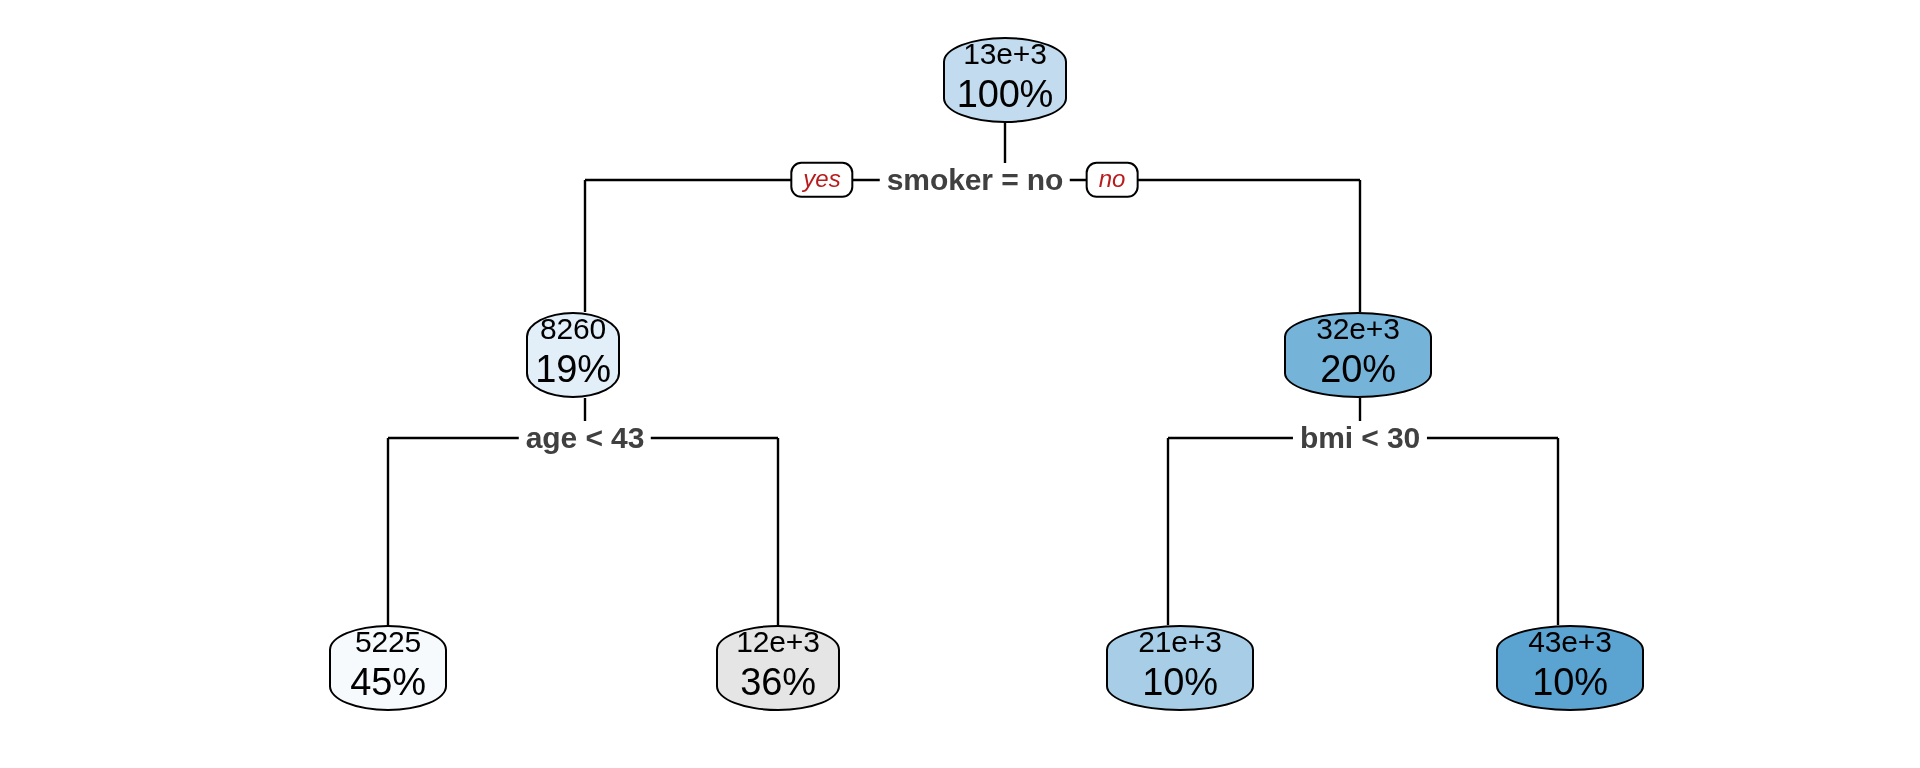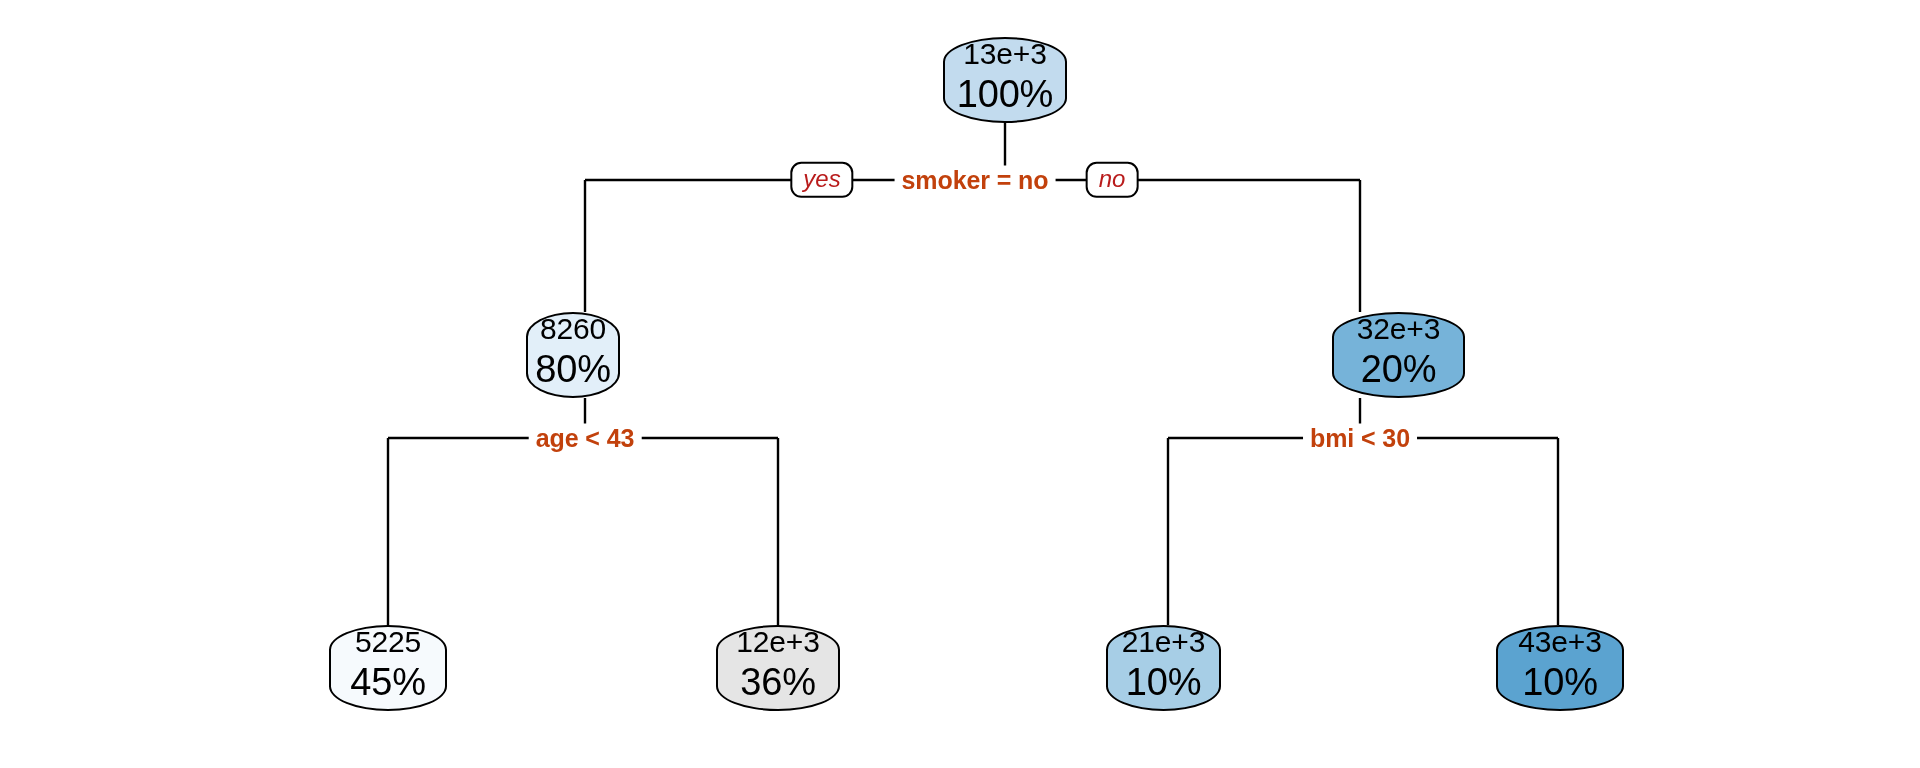--- a/index.html
+++ b/index.html
@@ -47,23 +47,23 @@
     margin-bottom: 6px;
   }
   .node .npct {
     font-size: 38px;
     letter-spacing: -0.2px;
     white-space: nowrap;
   }
   
   .split-label {
     position: absolute;
-    font-size: 25px;
+    font-size: 30px;
     font-weight: bold;
-    color: #c2410c;
+    color: #404040;
     white-space: nowrap;
     background: #ffffff;
     padding: 0 7px;
     transform: translate(-50%, -50%);
     z-index: 4;
     letter-spacing: -0.1px;
   }
   
   .branch-tag {
     position: absolute;
@@ -108,44 +108,44 @@
     </g>
   </svg>
 
   <div class="node" style="left: 943px; top: 37px; width: 124px; height: 86px; background: rgb(194, 219, 238); border-color: rgb(0, 0, 0);">
     <span class="nval">13e+3</span>
     <span class="npct">100%</span>
   </div>
 
   <div class="node" style="left: 526px; top: 312px; width: 94px; height: 86px; background: rgb(226, 239, 249); border-color: rgb(0, 0, 0);">
     <span class="nval">8260</span>
-    <span class="npct">80%</span>
+    <span class="npct">19%</span>
   </div>
 
-  <div class="node" style="left: 1332px; top: 312px; width: 133px; height: 86px; background: rgb(118, 179, 217); border-color: rgb(0, 0, 0);">
+  <div class="node" style="left: 1284px; top: 312px; width: 148px; height: 86px; background: rgb(118, 179, 217); border-color: rgb(0, 0, 0);">
     <span class="nval">32e+3</span>
     <span class="npct">20%</span>
   </div>
 
   <div class="node" style="left: 329px; top: 625px; width: 118px; height: 86px; background: rgb(246, 250, 253); border-color: rgb(0, 0, 0);">
     <span class="nval">5225</span>
     <span class="npct">45%</span>
   </div>
 
   <div class="node" style="left: 716px; top: 625px; width: 124px; height: 86px; background: #e5e5e5; border-color: rgb(0, 0, 0);">
     <span class="nval">12e+3</span>
     <span class="npct">36%</span>
   </div>
 
-  <div class="node" style="left: 1106px; top: 625px; width: 115px; height: 86px; background: rgb(167, 206, 230); border-color: rgb(0, 0, 0);">
+  <div class="node" style="left: 1106px; top: 625px; width: 148px; height: 86px; background: rgb(167, 206, 230); border-color: rgb(0, 0, 0);">
     <span class="nval">21e+3</span>
     <span class="npct">10%</span>
   </div>
 
-  <div class="node" style="left: 1496px; top: 625px; width: 128px; height: 86px; background: rgb(91, 163, 208); border-color: rgb(0, 0, 0);">
+  <div class="node" style="left: 1496px; top: 625px; width: 148px; height: 86px; background: rgb(91, 163, 208); border-color: rgb(0, 0, 0);">
     <span class="nval">43e+3</span>
     <span class="npct">10%</span>
   </div>
 
   <div class="split-label" style="left: 975px; top: 180px;">smoker = no</div>
   <div class="split-label" style="left: 585px; top: 438px;">age &lt; 43</div>
   <div class="split-label" style="left: 1360px; top: 438px;">bmi &lt; 30</div>
 
   <div class="branch-tag" style="left: 822px; top: 180px;">yes</div>
   <div class="branch-tag" style="left: 1112px; top: 180px;">no</div>

